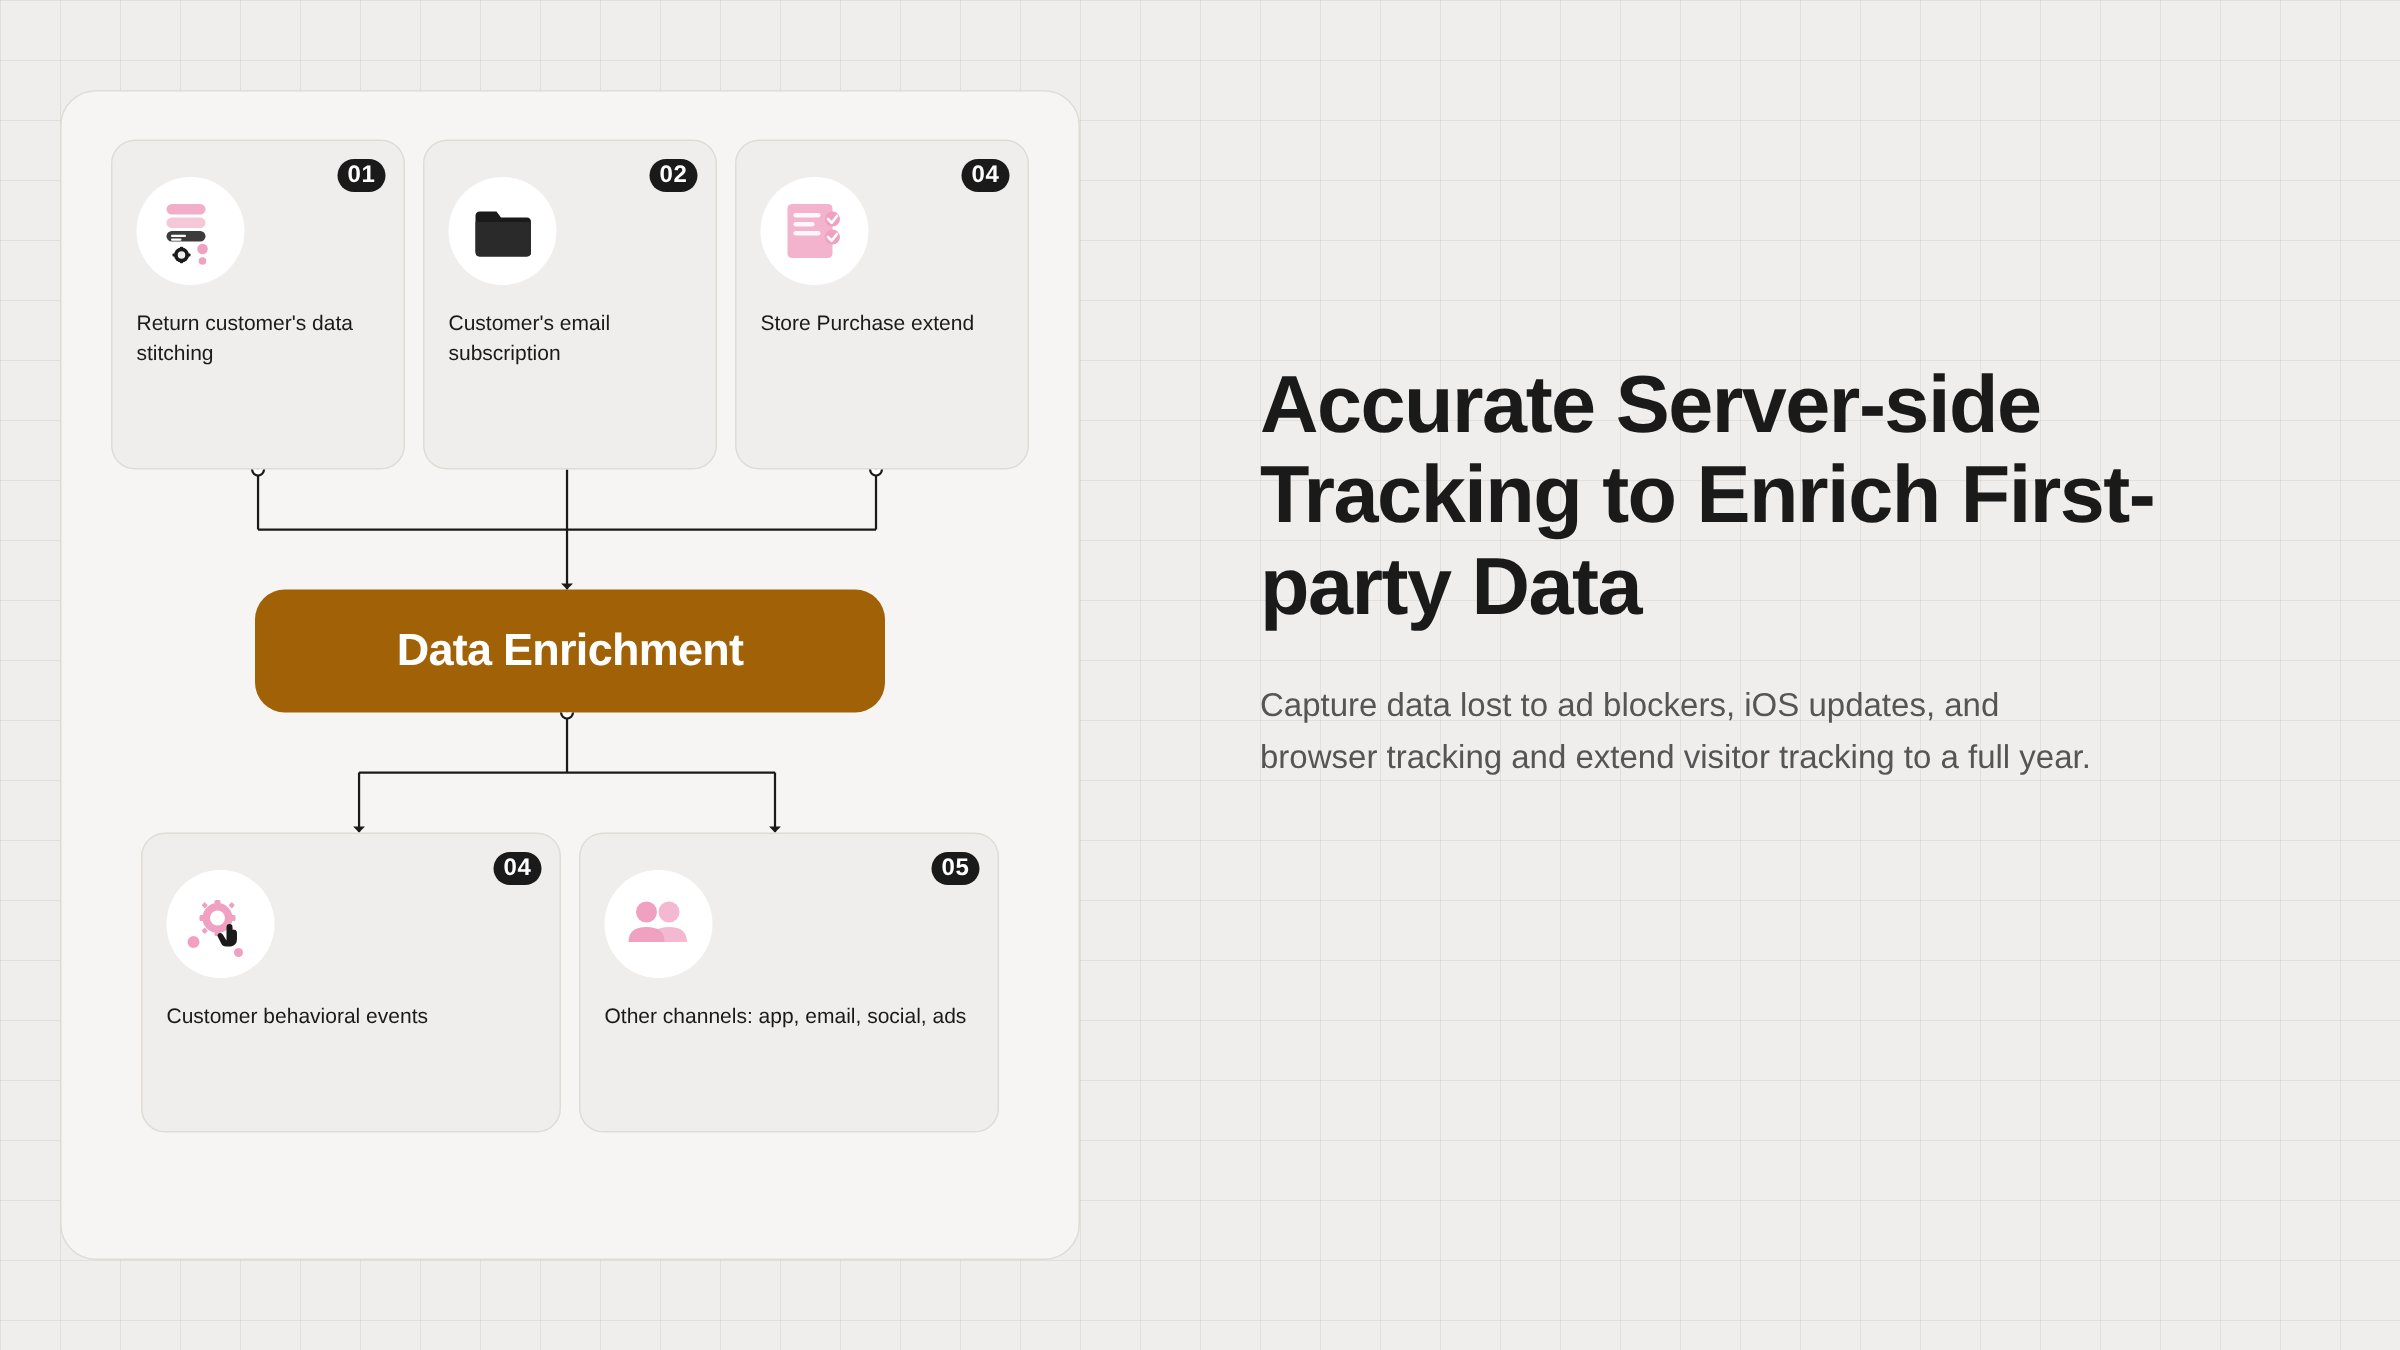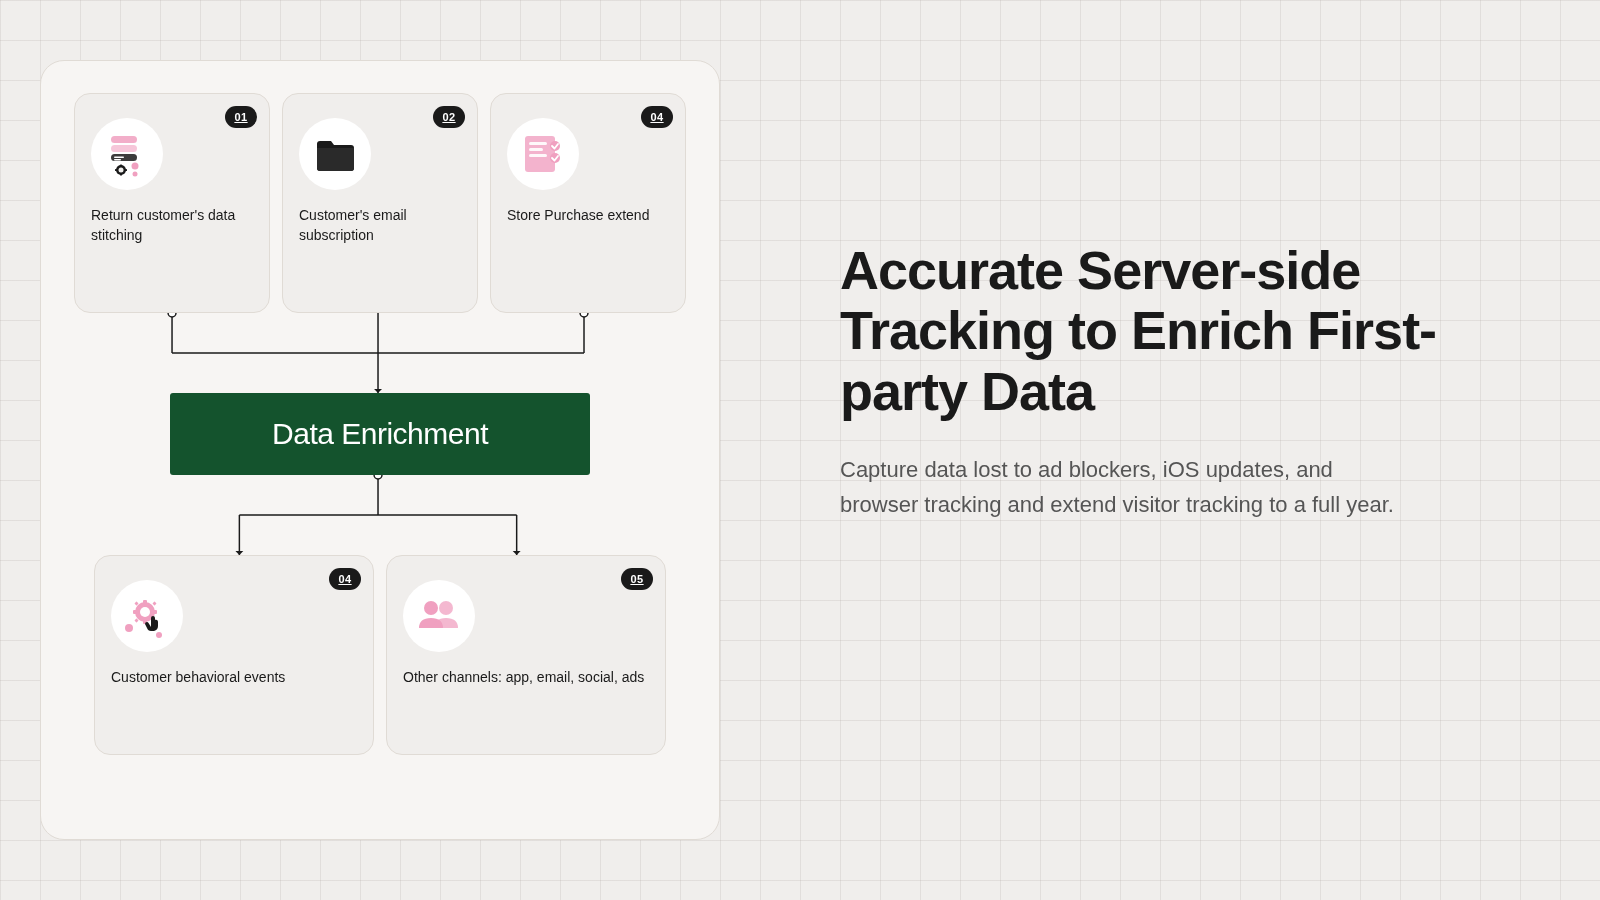--- a/index.html
+++ b/index.html
@@ -74,30 +74,29 @@
       width: 196px;
       min-height: 220px;
     }
 
     .card-number {
       position: absolute;
       top: 12px;
       right: 12px;
       background: #1a1a1a;
       color: white;
-      font-size: 11px;
+      font-size: 16px;
       font-weight: 700;
       width: 32px;
       height: 22px;
       border-radius: 11px;
       display: flex;
       align-items: center;
       justify-content: center;
       letter-spacing: 0.5px;
-      text-decoration: underline;
     }
 
     .card-icon {
       width: 72px;
       height: 72px;
       background: #fff;
       border-radius: 50%;
       display: flex;
       align-items: center;
       justify-content: center;
@@ -114,26 +113,26 @@
 
     
     .connectors-top {
       width: 100%;
       height: 80px;
       position: relative;
     }
 
     
     .enrichment-box {
-      background: #14532d;
+      background: #a16207;
       color: white;
-      border-radius: 3px;
+      border-radius: 20px;
       padding: 24px 48px;
       font-size: 30px;
-      font-weight: 400;
+      font-weight: 700;
       letter-spacing: -0.5px;
       text-align: center;
       width: 420px;
     }
 
     .connectors-bottom {
       width: 100%;
       height: 80px;
       position: relative;
     }

